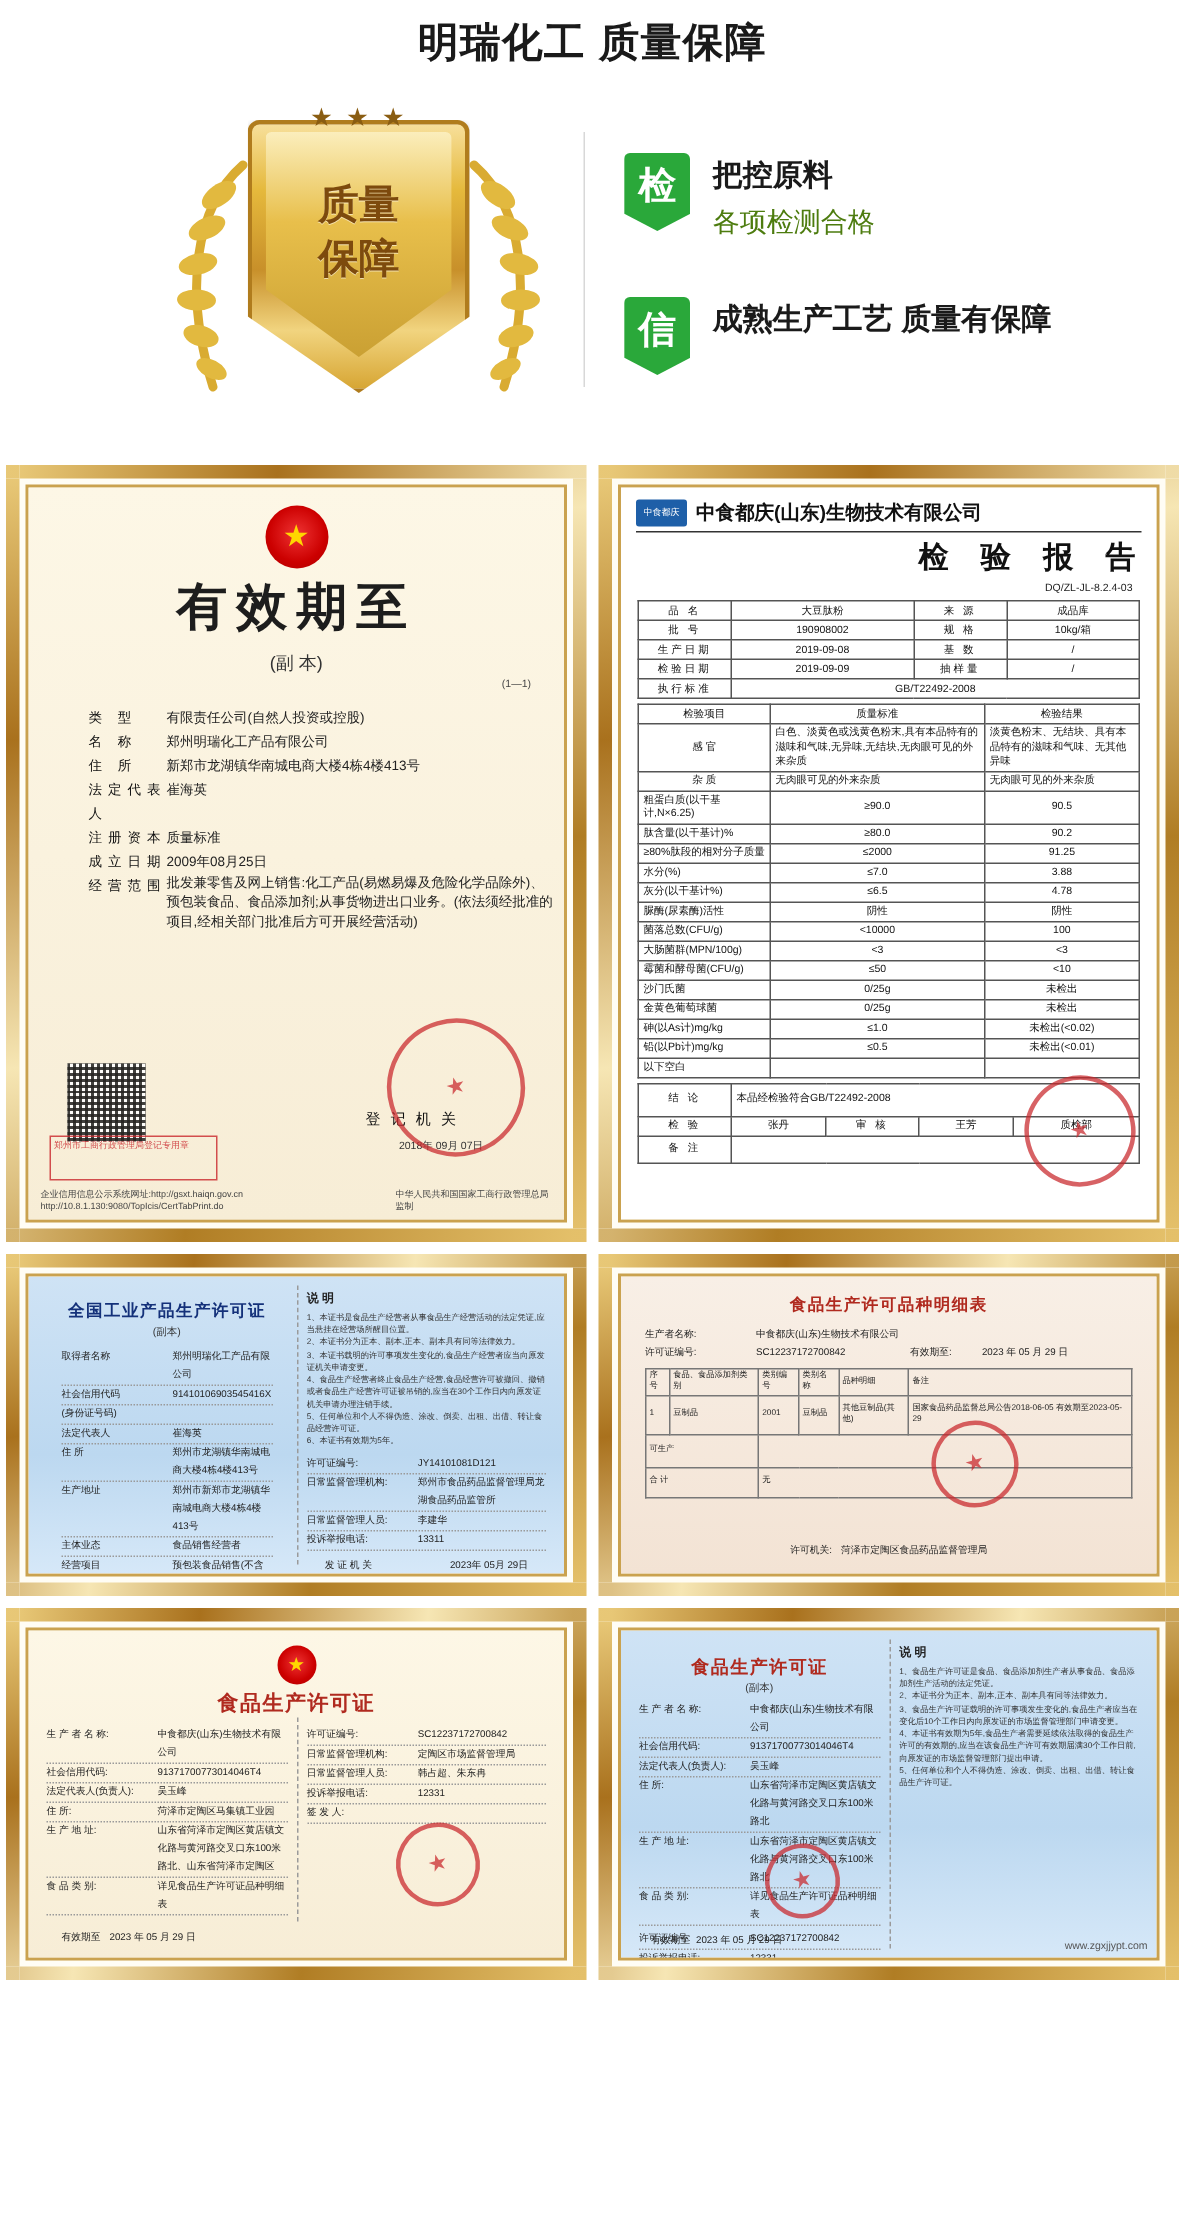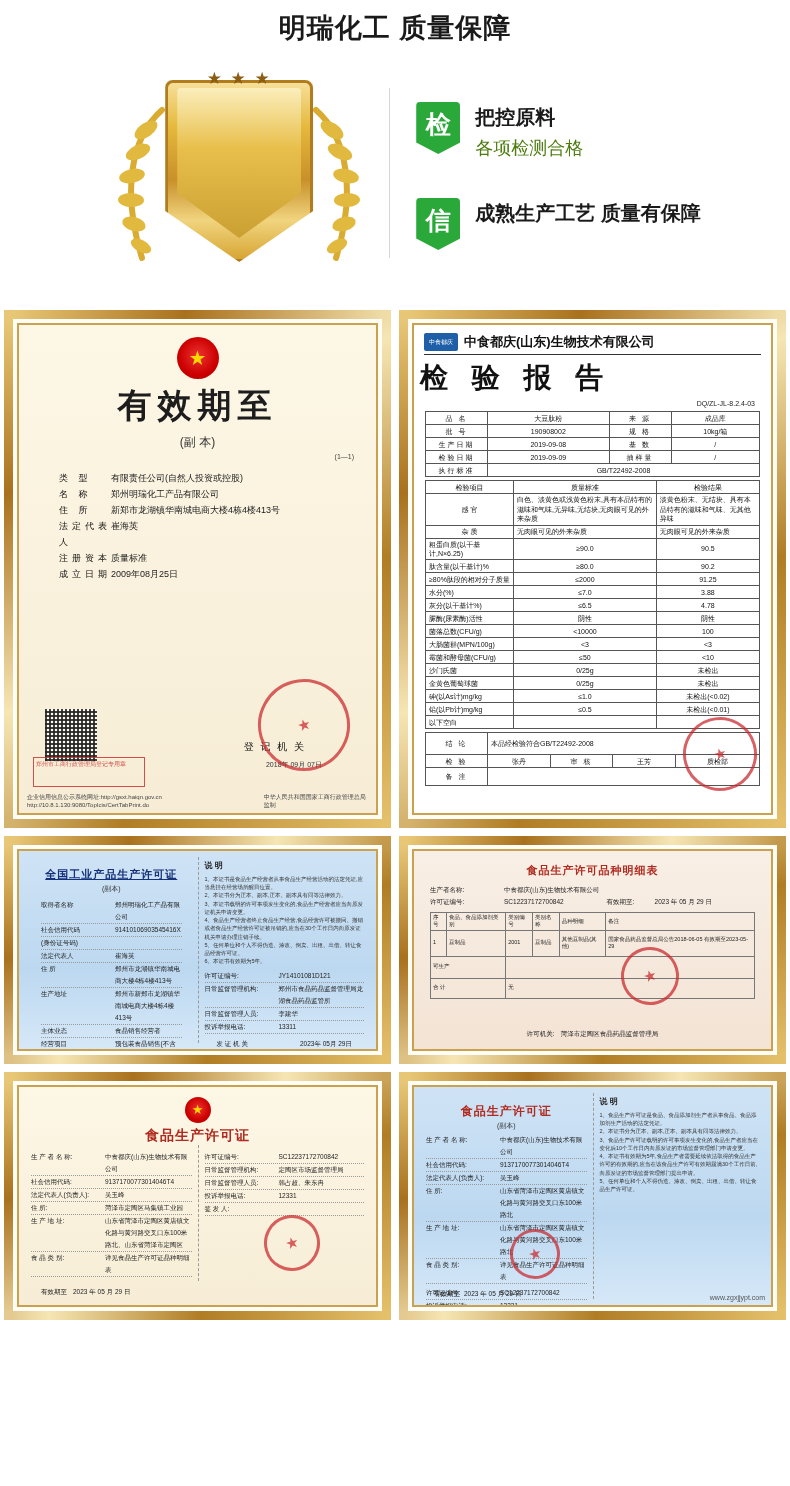--- a/index.html
+++ b/index.html
@@ -299,22 +299,22 @@
     border-bottom: 1px solid #333; padding-bottom: 3px; margin: 2px 4px 0 4px;
   }
   .rep-logo {
     width: 34px; height: 18px;
     background: #1e5fa8;
     color: #fff; font-size: 6px; text-align: center; line-height: 18px;
     border-radius: 2px;
   }
   .rep-company { font-size: 13px; font-weight: bold; color: #111; }
   .rep-title {
-    text-align: left;
-    font-size: 28px;
+    text-align: right;
+    font-size: 20px;
     font-weight: bold;
     letter-spacing: 8px;
     margin: 4px 0 2px 0;
     color: #111;
   }
   .rep-no { text-align: right; font-size: 7px; padding-right: 10px; color: #222; }
   table.rep {
     width: calc(100% - 10px);
     margin: 3px 5px;
     border-collapse: collapse;
@@ -331,21 +331,21 @@
 
   
   .mini-title {
     text-align: center;
     font-size: 11px;
     font-weight: bold;
     color: #b02a1f;
     margin-top: 6px;
     letter-spacing: 1px;
   }
-  .mini-title.dark { color: #14317a; text-decoration: underline; }
+  .mini-title.dark { color: #14317a; }
   .mini-sub { text-align:center; font-size: 7px; color:#333; margin-top: 2px; }
   .mini-rows { margin: 6px 10px 0 10px; }
   .mini-row {
     display: flex;
     font-size: 6.5px;
     line-height: 12px;
     border-bottom: 1px dotted #9a9a9a;
     color: #222;
   }
   .mini-row .k { width: 74px; flex: 0 0 auto; }
@@ -404,20 +404,24 @@
             <ellipse cx="32" cy="54" rx="13" ry="7" transform="rotate(25 32 54)"></ellipse>
             <ellipse cx="38" cy="78" rx="13" ry="7" transform="rotate(12 38 78)"></ellipse>
             <ellipse cx="39" cy="102" rx="13" ry="7" transform="rotate(-2 39 102)"></ellipse>
             <ellipse cx="36" cy="126" rx="12" ry="7" transform="rotate(-16 36 126)"></ellipse>
             <ellipse cx="29" cy="148" rx="11" ry="6" transform="rotate(-28 29 148)"></ellipse>
           </g>
         </svg>
         <div class="shield"></div>
         <div class="shield-inner"></div>
         <div class="crown">★ ★ ★</div>
+        <div class="seal-text">
+          <div>质量</div>
+          <div>保障</div>
+        </div>
       </div>
     </div>
 
     <div class="vline"></div>
 
     <div class="points">
       <div class="point">
         <div class="point-icon">检</div>
         <div class="point-body">
           <div class="point-title">把控原料</div>
@@ -460,20 +464,24 @@
                 <div class="k">法定代表人</div>
                 <div class="v">崔海英</div>
               </div>
             <div class="kv">
                 <div class="k">注册资本</div>
                 <div class="v">质量标准</div>
               </div>
             <div class="kv">
                 <div class="k">成立日期</div>
                 <div class="v">2009年08月25日</div>
+              </div>
+            <div class="kv">
+                <div class="k">经营范围</div>
+                <div class="v multi">批发兼零售及网上销售:化工产品(易燃易爆及危险化学品除外)、预包装食品、食品添加剂;从事货物进出口业务。(依法须经批准的项目,经相关部门批准后方可开展经营活动)</div>
               </div>
           </div>
           <div class="qr"></div>
           <div class="small-red-box">郑州市工商行政管理局登记专用章</div>
           <div class="bl-reg">登 记 机 关</div>
           <div class="bl-date">2018年 09月 07日</div>
           <div class="red-stamp" style="right:26px; bottom:42px; width:92px; height:92px;">
             <span class="star">★</span>
           </div>
           <div class="bl-footer">

